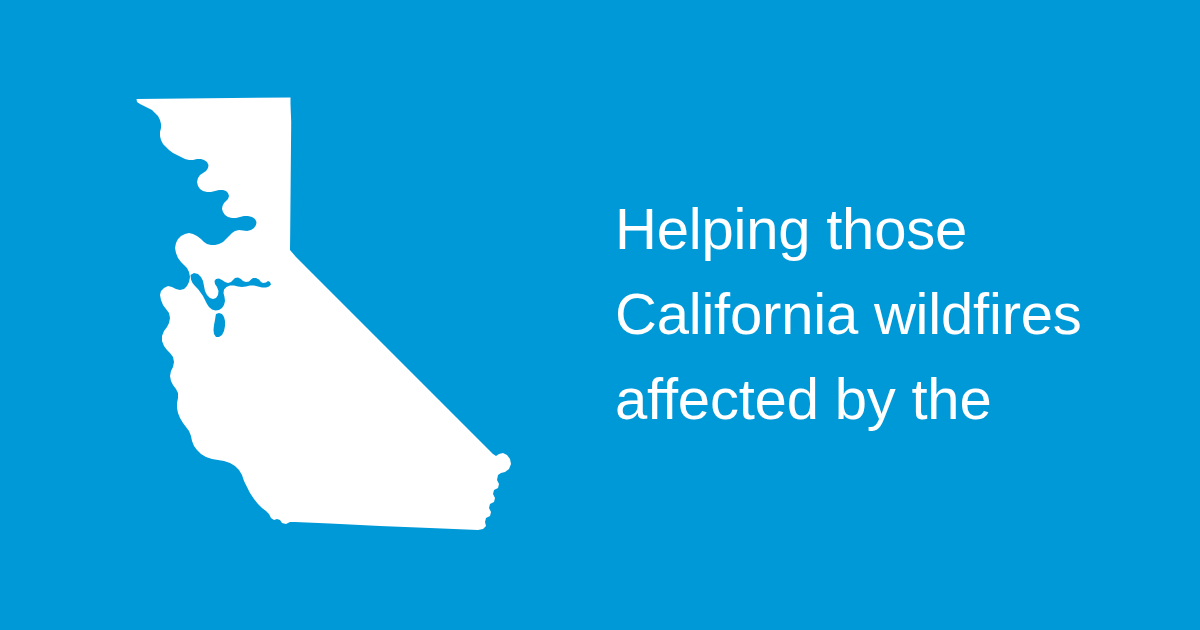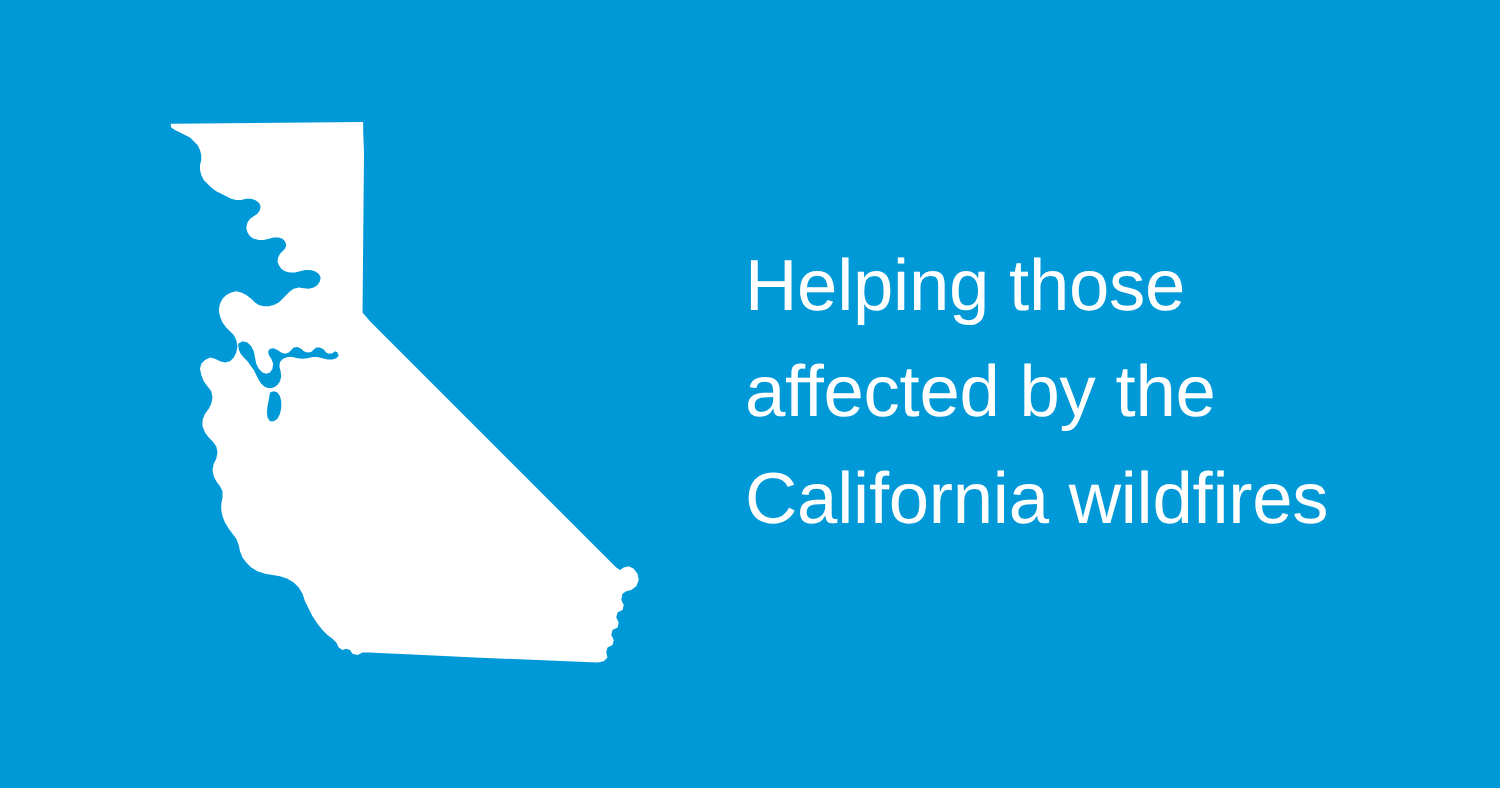--- a/index.html
+++ b/index.html
@@ -29,21 +29,21 @@
   #map-wrap svg {
     display: block;
     width: 100%;
     height: 100%;
     overflow: visible;
   }
 
   
   #headline {
     position: absolute;
-    left: 596px;
+    left: 615px;
     top: 186px;
     width: 560px;
   }
   .headline-line {
     display: block;
     color: #ffffff;
     font-family: "Liberation Sans", "DejaVu Sans", sans-serif;
     font-size: 58px;
     font-weight: 300;
     line-height: 85px;
@@ -175,17 +175,17 @@
       <ellipse cx="197.0" cy="410.0" rx="2.2" ry="1.6" fill="#ffffff"></ellipse>
 
       <ellipse cx="229.5" cy="398.0" rx="4.0" ry="9.0" transform="rotate(-30 229.5 398.0)" fill="#ffffff"></ellipse>
 
       <ellipse cx="234.0" cy="424.0" rx="3.4" ry="10.0" transform="rotate(-28 234.0 424.0)" fill="#ffffff"></ellipse>
     </svg>
   </div>
 
   <div id="headline">
     <span class="headline-line">Helping those</span>
+    <span class="headline-line">California wildfires</span>
     <span class="headline-line">affected by the</span>
-    <span class="headline-line">California wildfires</span>
   </div>
 
 </div>
 
 </body></html>

